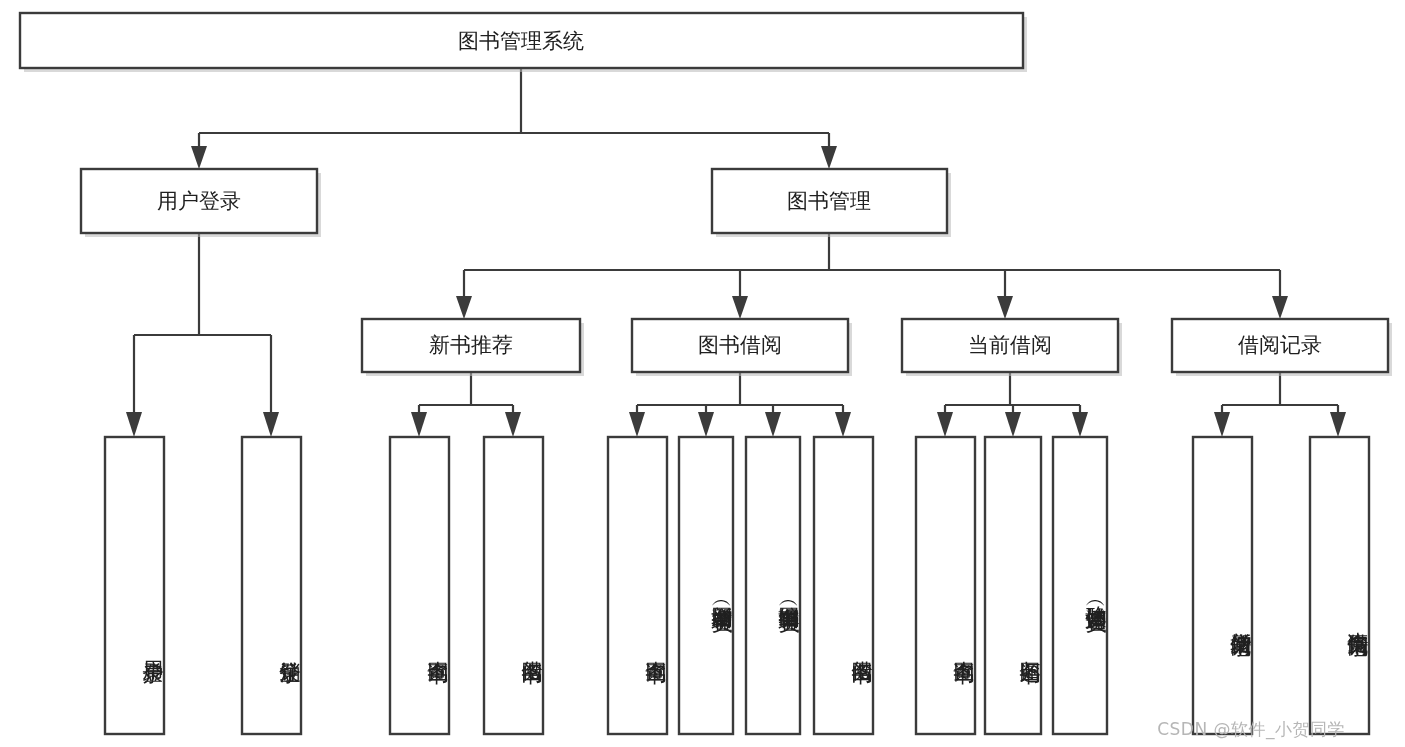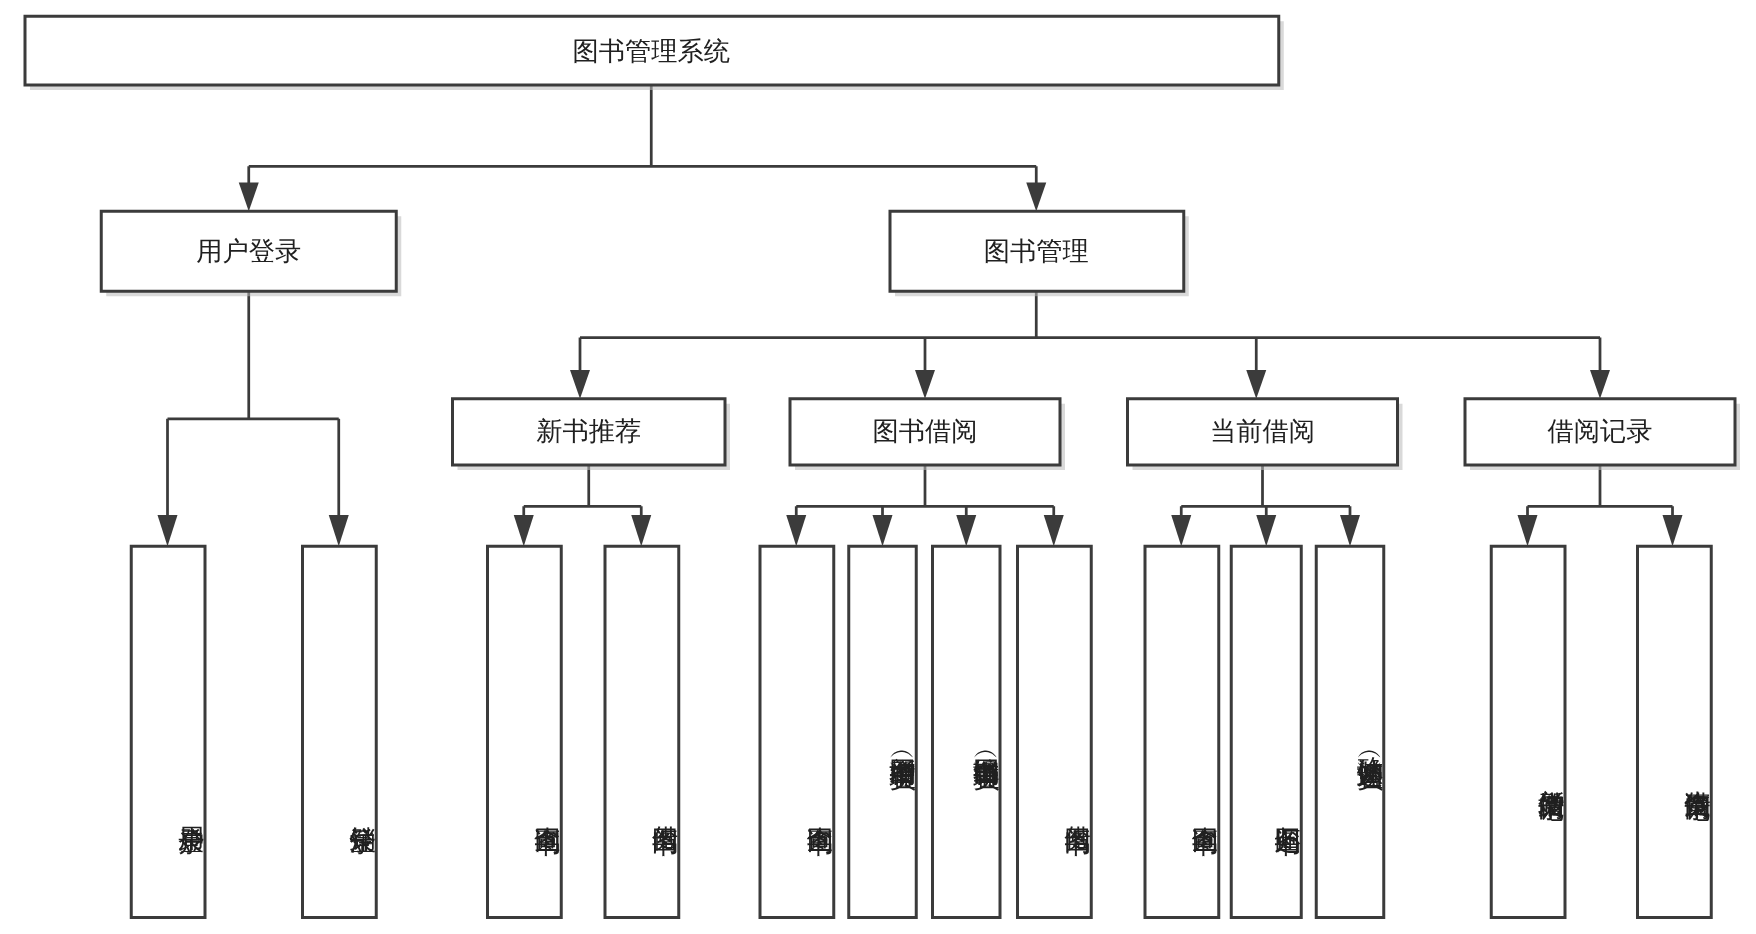--- a/index.html
+++ b/index.html
@@ -211,13 +211,14 @@
   <div class="node-label-v" style="left:608px; top:437px; width:59px; height:297px; padding-top:60px;">查询图书</div>
   <div class="node-label-v" style="left:679px; top:437px; width:54px; height:297px; padding-top:8px;">新增图书（管理员）</div>
   <div class="node-label-v" style="left:746px; top:437px; width:54px; height:297px; padding-top:8px;">编辑图书（管理员）</div>
   <div class="node-label-v" style="left:814px; top:437px; width:59px; height:297px; padding-top:60px;">借阅图书</div>
   <div class="node-label-v" style="left:916px; top:437px; width:59px; height:297px; padding-top:60px;">查询图书</div>
   <div class="node-label-v" style="left:985px; top:437px; width:56px; height:297px; padding-top:60px;">归还图书</div>
   <div class="node-label-v" style="left:1053px; top:437px; width:54px; height:297px; padding-top:8px;">确认归还（管理员）</div>
   <div class="node-label-v" style="left:1193px; top:437px; width:59px; height:297px; padding-top:32px;">新增借阅记录</div>
   <div class="node-label-v" style="left:1310px; top:437px; width:59px; height:297px; padding-top:32px;">查询借阅记录</div>
 
+  <div id="watermark">CSDN @软件_小贺同学</div>
 </div>
 
 </body></html>

